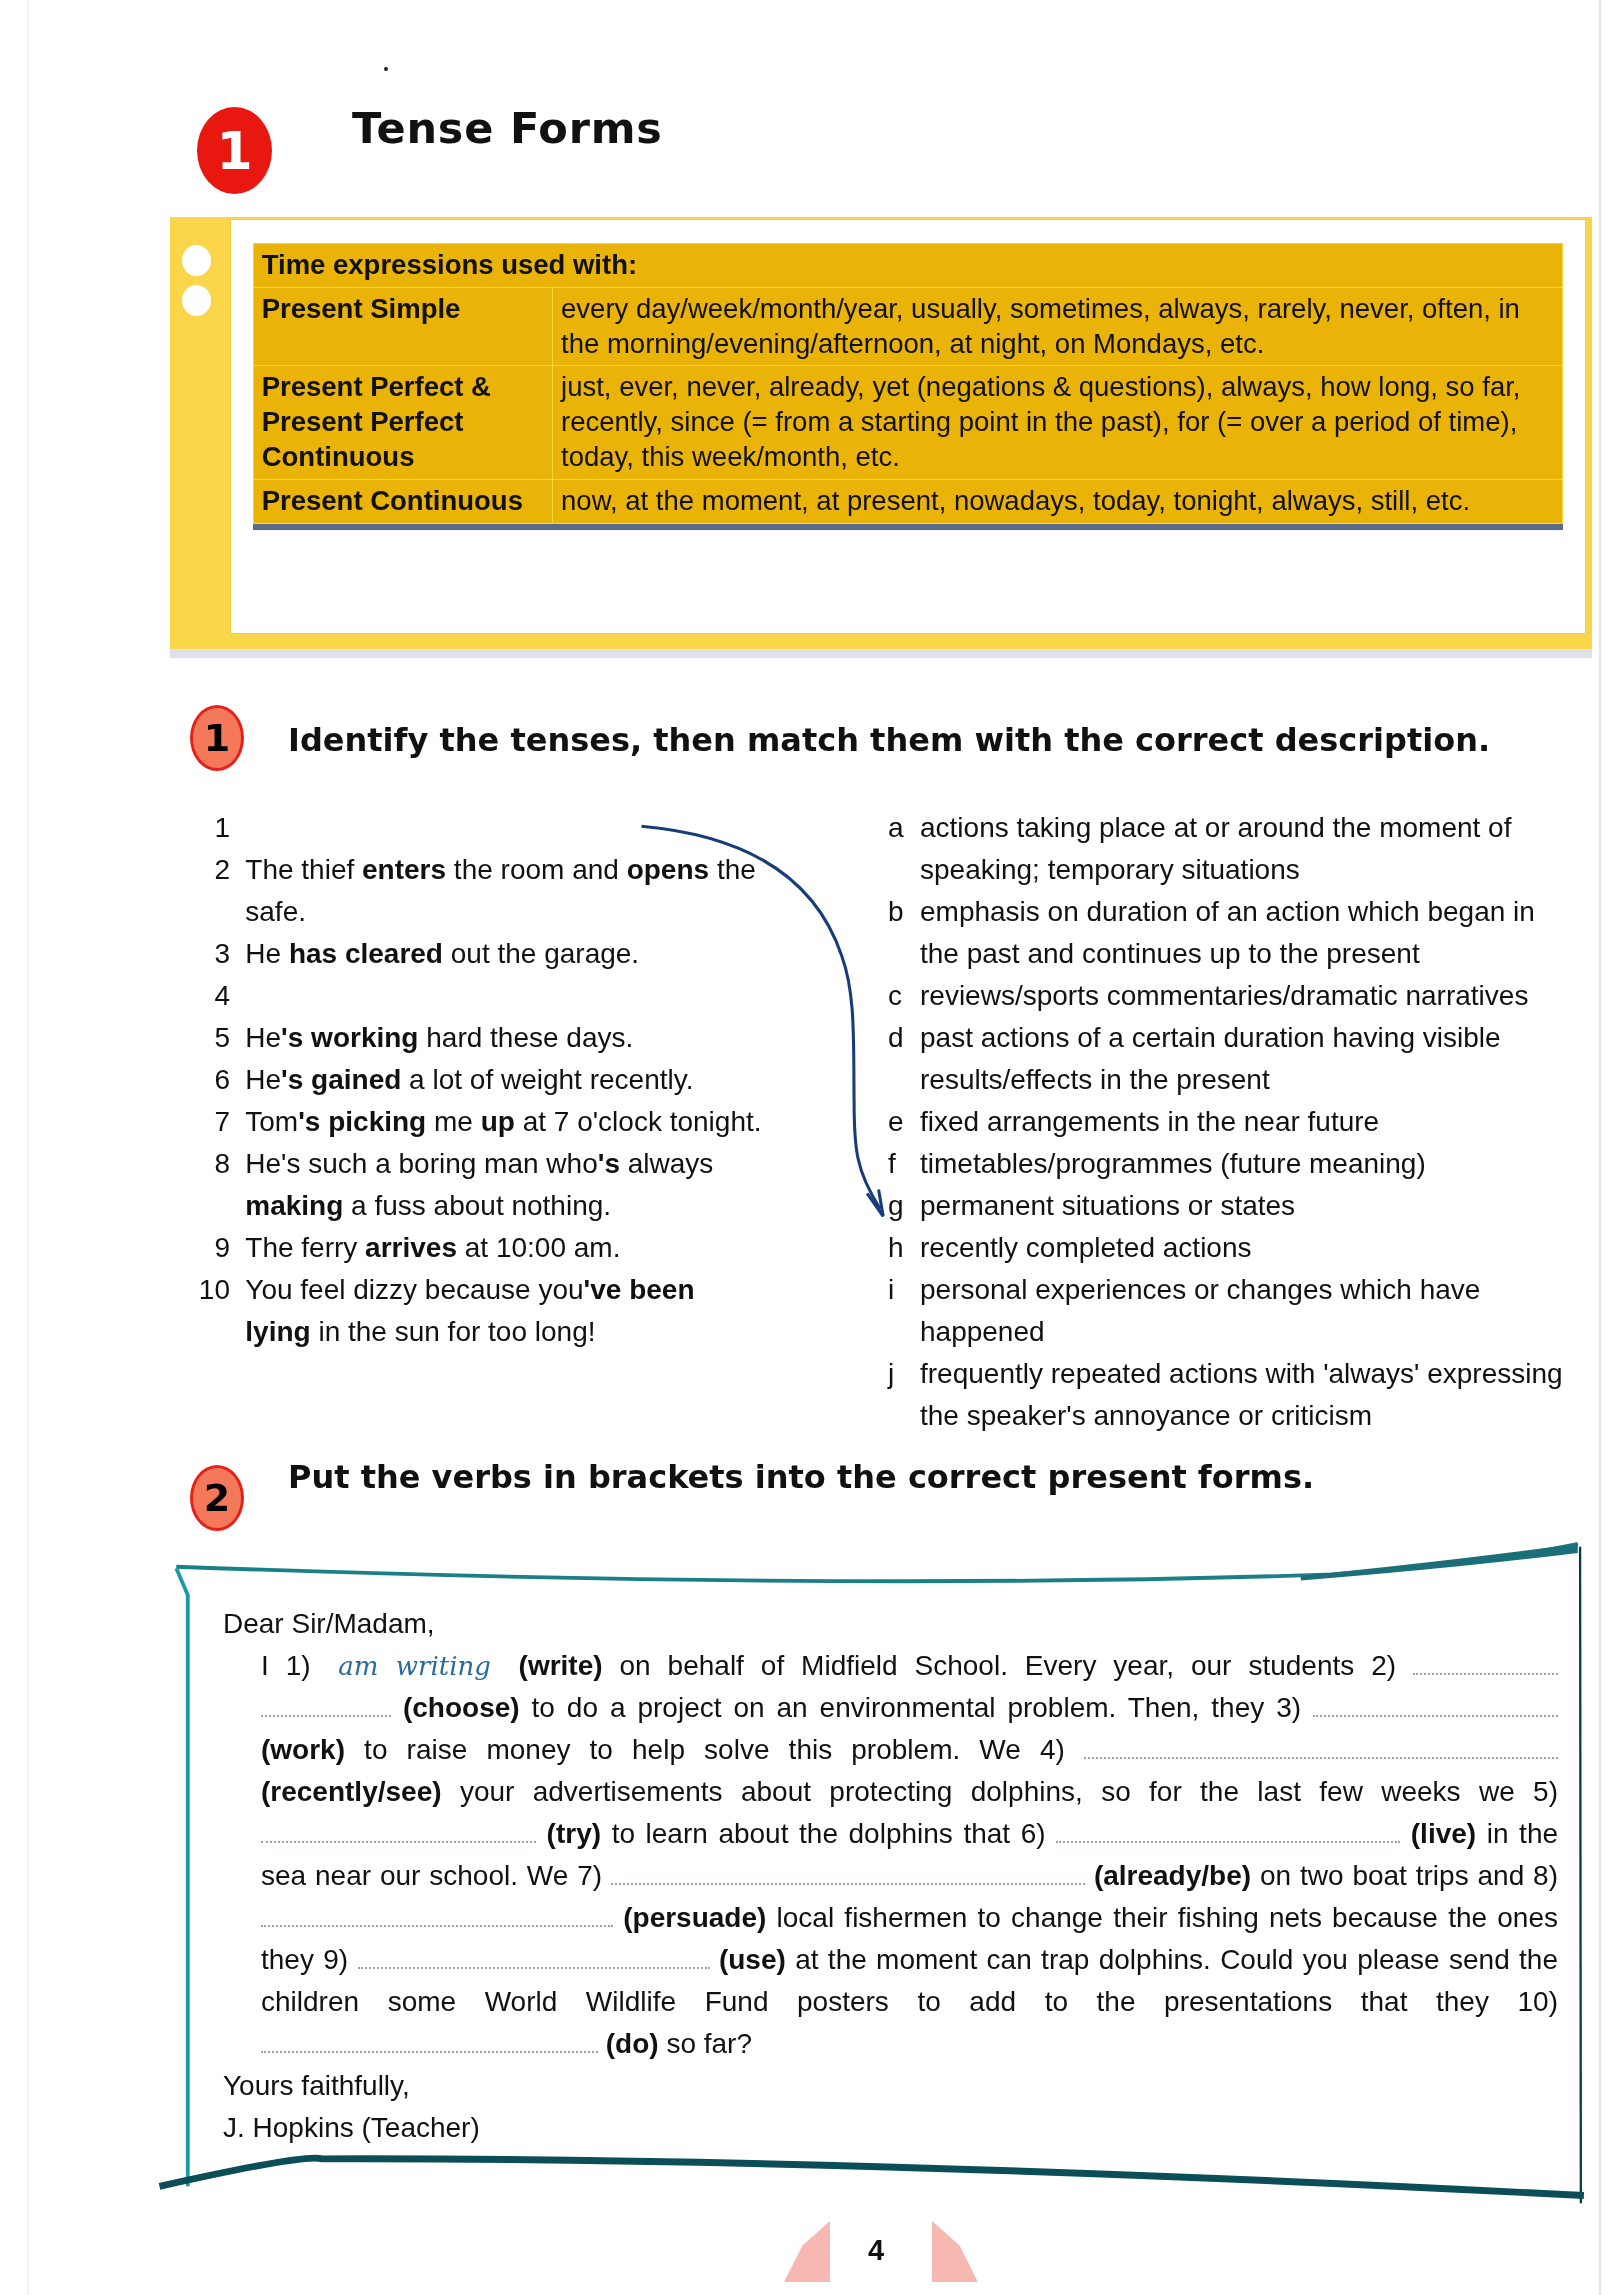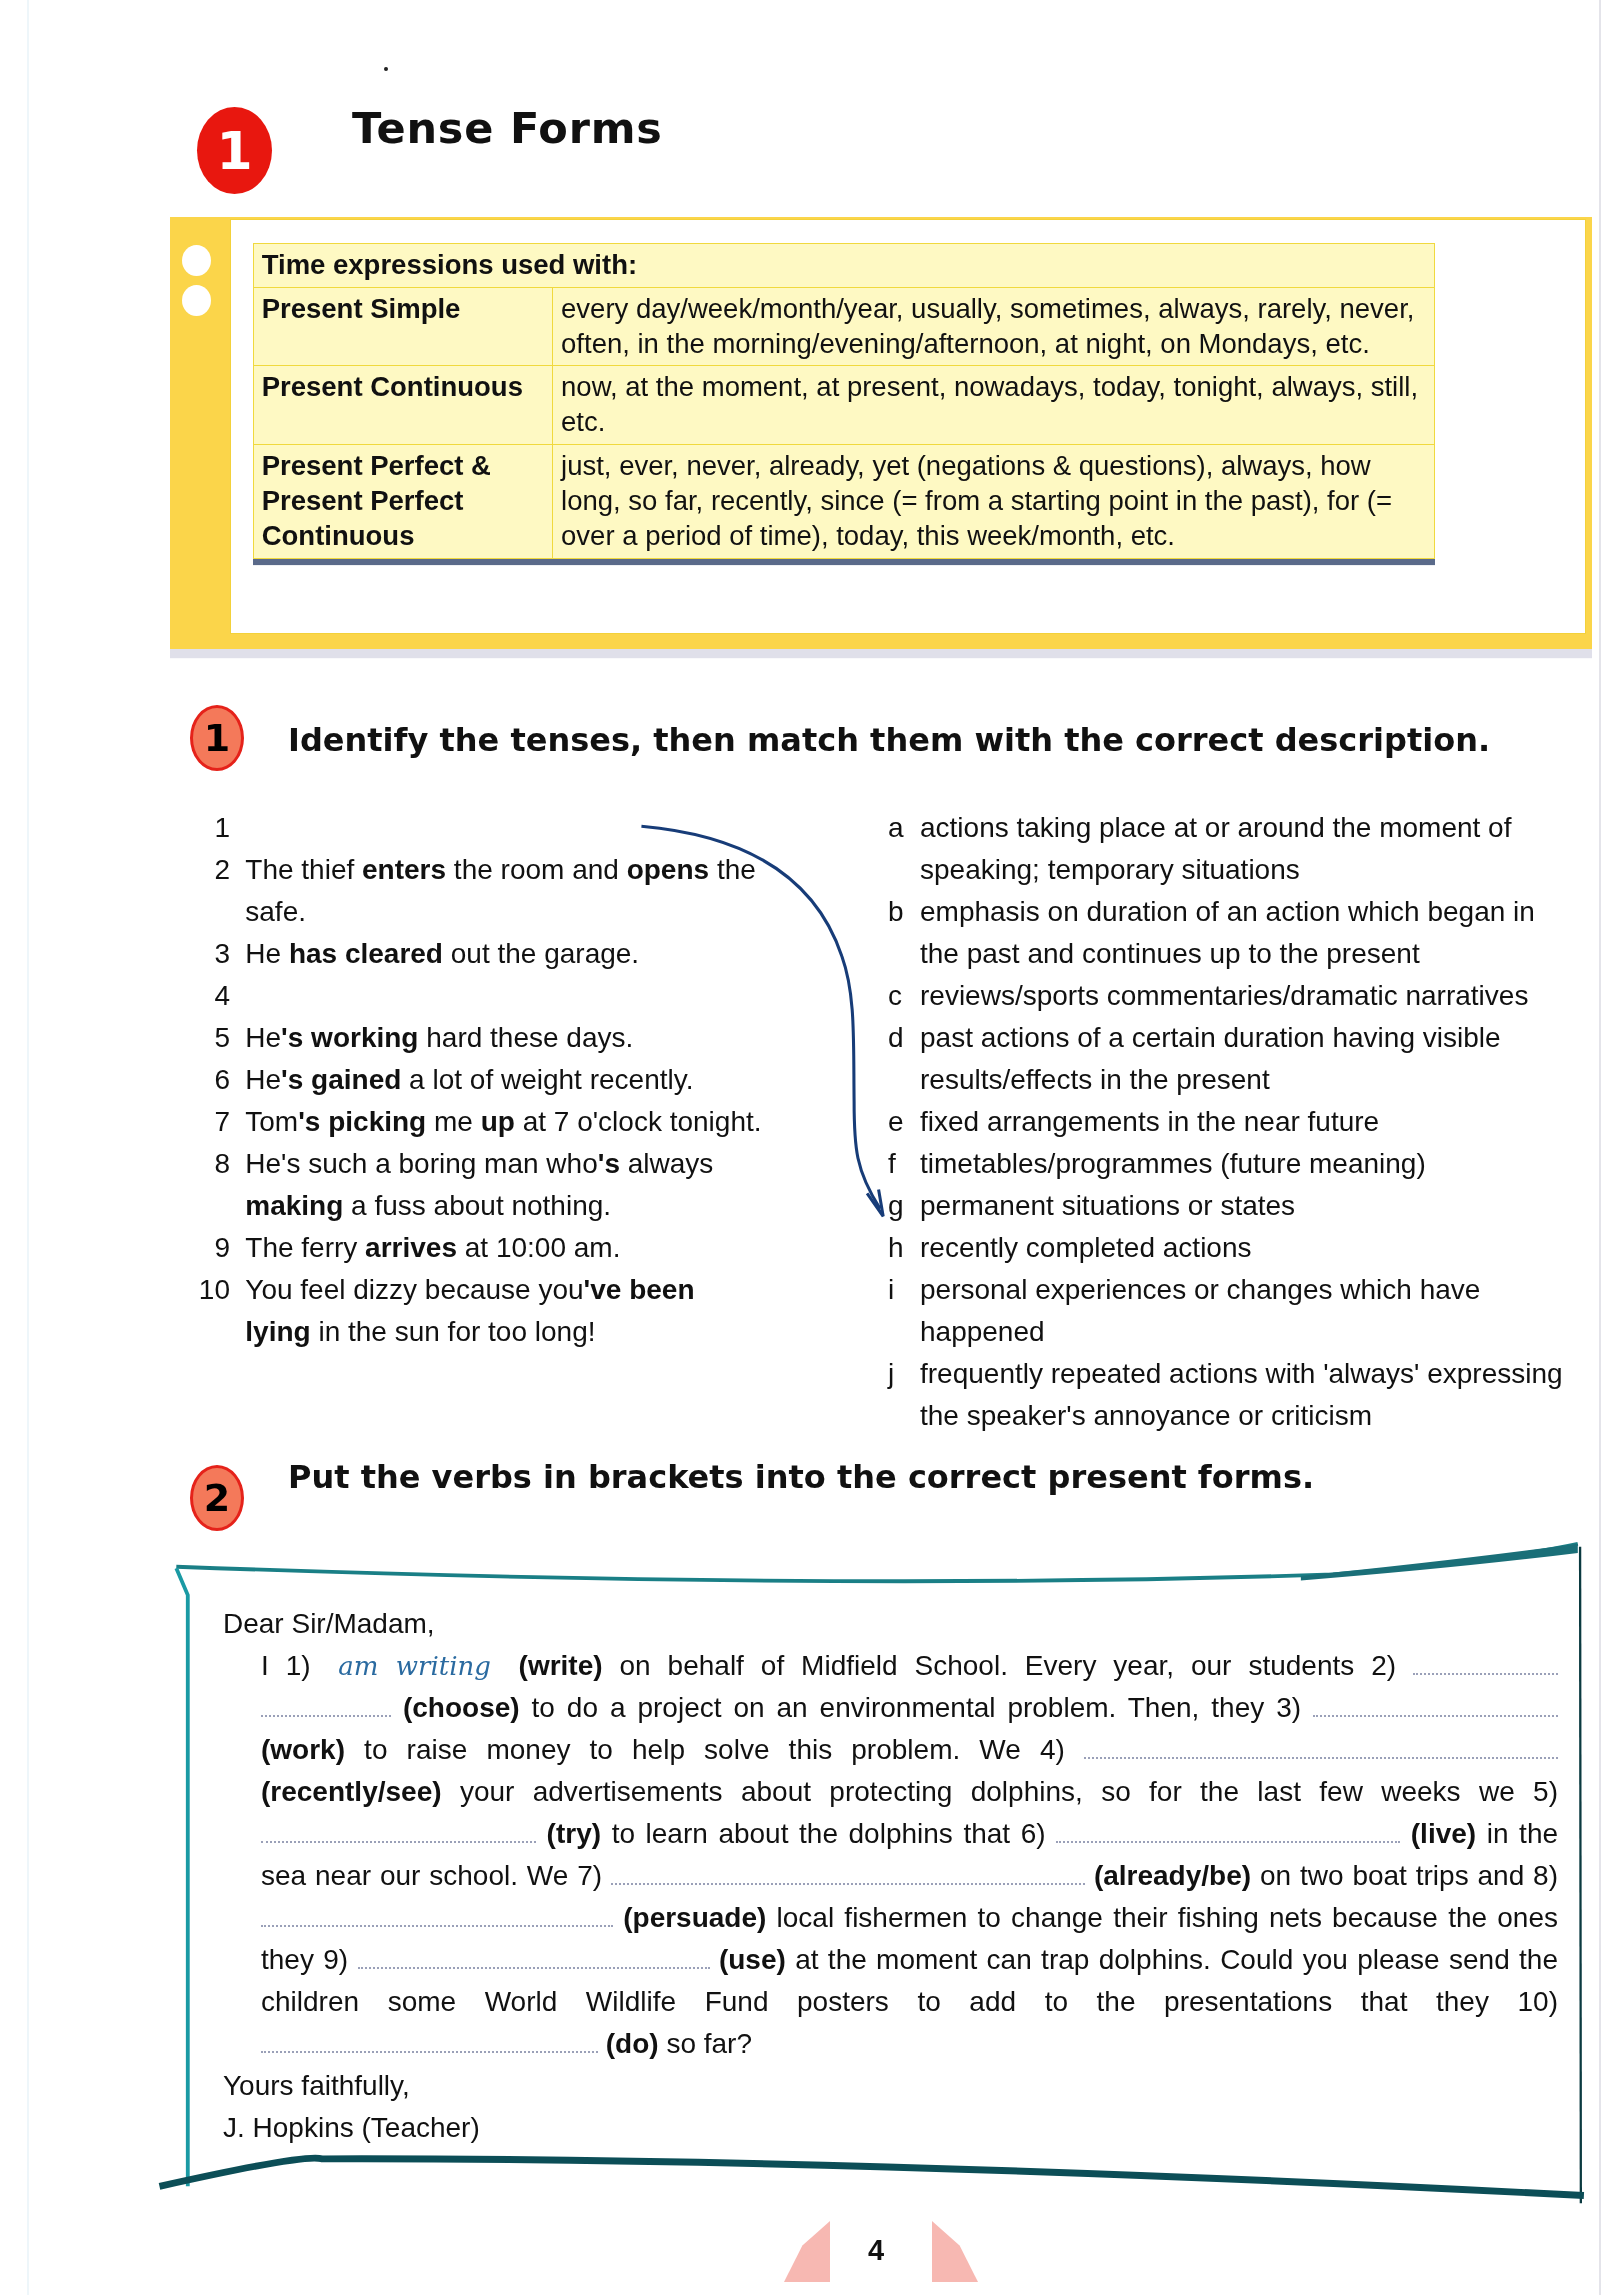--- a/index.html
+++ b/index.html
@@ -15,22 +15,22 @@
                 font-family:"DejaVu Sans", sans-serif; }
   .unit-title { left:352px; top:103px; font-size:43px; font-weight:bold; font-family:"DejaVu Sans", sans-serif; letter-spacing:0.8px; }
 
   .yellow-panel { left:170px; top:217px; width:1422px; height:432px; background:#fbd54a;
                   box-shadow: 0 9.2px 0 #e0e0ea; }
   .yellow-panel-inner { left:230px; top:219px; width:1354px; height:413px; background:#fff; border:1.5px solid #f3d13a; }
   .hole { width:29px; height:31px; border-radius:50%; background:#fff; }
   .hole1 { left:182px; top:245px; }
   .hole2 { left:182px; top:285px; }
 
-  .tense-table { left:253px; top:243px; width:1182px; border-collapse:collapse; font-size:27.5px; line-height:35px;
-                 box-shadow: 0 6.1px 0 #5a6a8a; background:#fef9c3; }
+  .tense-table { left:253px; top:243px; width:1310px; border-collapse:collapse; font-size:27.5px; line-height:35px;
+                 box-shadow: 0 6.1px 0 #5a6a8a; background:#eab308; }
   .tense-table td { border:1.5px solid #f0d93e; padding:3.1px 7.7px 4.6px 7.7px; vertical-align:top; }
   .tense-table td.label { font-weight:bold; width:283px; }
   .tense-table .hl { color:#c4122f; font-weight:bold; }
   .tense-table b { font-weight:bold; }
 
   .ex-badge { width:54px; height:66px; border-radius:50%; background:#f4795a; border:3.1px solid #e5221a;
               box-sizing:border-box; display:flex; align-items:center; justify-content:center; color:#000;
               font-weight:bold; font-size:38px; font-family:"DejaVu Sans", sans-serif; }
   .ex1-badge { left:190px; top:705px; }
   .ex2-badge { left:190px; top:1465px; }
@@ -82,26 +82,26 @@
 <table class="abs tense-table">
   <tbody>
       <tr>
     <td colspan="2" class="label">Time expressions used with:</td>
   </tr>
   <tr>
     <td class="label">Present Simple</td>
     <td>every day/week/month/year, usually, sometimes, always, rarely, never, often, in the morning/evening/afternoon, at night, on Mondays, etc.</td>
   </tr>
   <tr>
+    <td class="label">Present Perfect &amp; Present Perfect Continuous</td>
+    <td>just, ever, never, already, yet (negations &amp; questions), always, how long, so far, recently, since (= from a starting point in the past), for (= over a period of time), today, this week/month, etc.</td>
+  </tr>
+  <tr>
     <td class="label">Present Continuous</td>
     <td>now, at the moment, at present, nowadays, today, tonight, always, still, etc.</td>
-  </tr>
-  <tr>
-    <td class="label">Present Perfect &amp; Present Perfect Continuous</td>
-    <td>just, ever, never, already, yet (negations &amp; questions), always, how long, so far, recently, since (= from a starting point in the past), for (= over a period of time), today, this week/month, etc.</td>
   </tr>
 </tbody>
   </table>
 
 <div class="abs ex-badge ex1-badge">
     <span>1</span>
   </div>
 <div class="abs ex-title ex1-title">Identify the tenses, then match them with the correct description.</div>
 
 <div class="abs list left-list" id="sentences">

